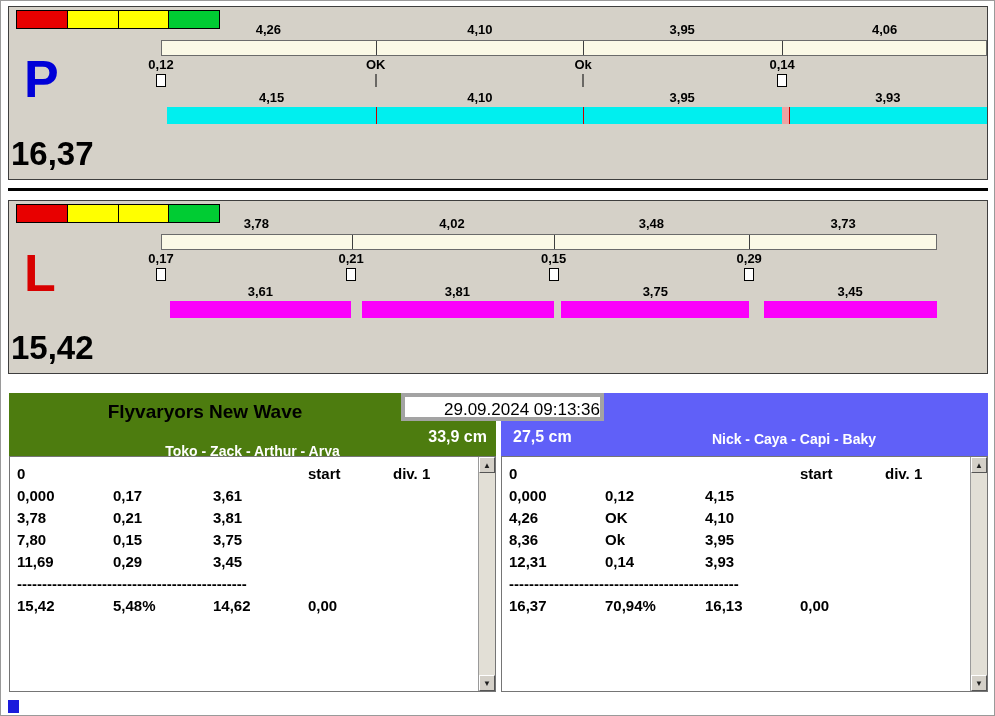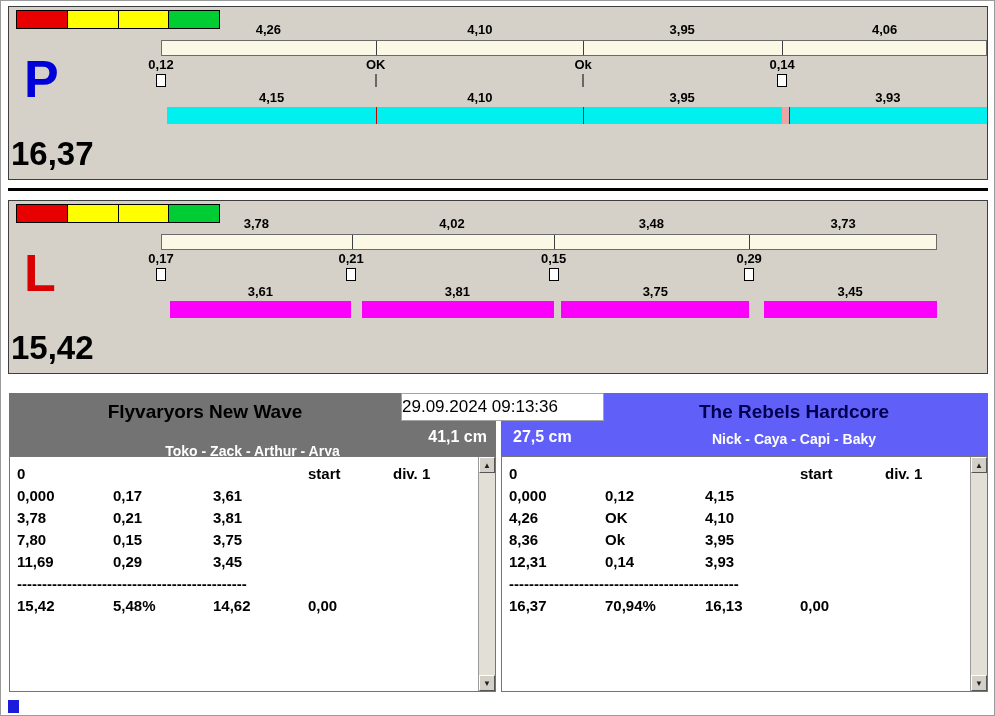--- a/index.html
+++ b/index.html
@@ -27,21 +27,21 @@
   .lane-total { position:absolute; left:2px; top:128px; font-size:33px; font-weight:bold; }
   #section-divider { position:absolute; left:7px; top:187px; width:980px; height:3px; background:#000; }
 
   
   .team-header { position:absolute; top:392px; width:487px; height:63px; }
   #left-header { left:8px; }
   #right-header { left:500px; }
   .team-title { position:absolute; top:8px; font-size:19px; font-weight:bold; text-align:center; white-space:nowrap; }
   .team-members { position:absolute; top:38px; font-size:14px; font-weight:bold; color:#fff; text-align:center; white-space:nowrap; }
   .cm-badge { position:absolute; top:35px; font-size:16px; font-weight:bold; color:#fff; white-space:nowrap; }
-  #datetime-box { position:absolute; left:400px; top:392px; width:203px; height:28px; background:#fff; border:1px solid #a3a3a3; box-sizing:border-box; font-size:17px; line-height:26px; text-align:left; z-index:5; }
+  #datetime-box { position:absolute; left:400px; top:392px; width:203px; height:28px; background:#fff; border:4px solid #a3a3a3; box-sizing:border-box; font-size:17px; line-height:26px; text-align:right; z-index:5; }
 
   
   .results { position:absolute; top:455px; width:487px; height:236px; background:#fff; border:1px solid #757575; box-sizing:border-box; }
   #left-results { left:8px; }
   #right-results { left:500px; }
   .tbl { position:absolute; left:7px; top:8px; right:25px; font-size:15px; font-weight:bold; }
   .trow { display:grid; grid-template-columns:96px 100px 95px 85px 1fr; height:22px; }
   .trow span { white-space:nowrap; }
   .tdash { height:22px; white-space:nowrap; overflow:hidden; }
 
@@ -133,30 +133,29 @@
       <div class="lbar">
         <div class="seg" style="left: 1.1%; width: 23.41%; background: rgb(251, 0, 251);"></div>
         <div class="seg" style="left: 25.88%; width: 24.7%; background: rgb(251, 0, 251);"></div>
         <div class="seg" style="left: 51.56%; width: 24.25%; background: rgb(251, 0, 251);"></div>
         <div class="seg" style="left: 77.69%; width: 22.31%; background: rgb(251, 0, 251);"></div>
       </div>
     </div>
     <div class="lane-total">15,42</div>
   </div>
 
-  <div class="team-header" id="left-header" style="background: #737373;">
+  <div class="team-header" id="left-header" style="background: #4d7c0f;">
     <div class="team-title" style="left: 0px; width: 392px; color: rgb(0, 0, 0);">Flyvaryors New Wave</div>
     <div class="team-members" style="left:0; width:100%;margin-top:12px;">Toko - Zack - Arthur - Arya</div>
-    <div class="cm-badge" style="right:9px;">41,1 cm</div>
+    <div class="cm-badge" style="right:9px;">33,9 cm</div>
   </div>
 
   <div id="datetime-box">29.09.2024 09:13:36</div>
 
   <div class="team-header" id="right-header" style="background: rgb(96, 96, 248);">
-    <div class="team-title" style="left: 103px; width: 380px; color: rgb(0, 0, 80);">The Rebels Hardcore</div>
     <div class="team-members" style="left:103px; width:380px;">Nick - Caya - Capi - Baky</div>
     <div class="cm-badge" style="left:12px;">27,5 cm</div>
   </div>
 
   <div class="results" id="left-results">
     <div class="tbl">
       <div class="trow">
         <span>0</span>
         <span style="grid-column:4;">start</span>
         <span style="grid-column:5;">div. 1</span>

